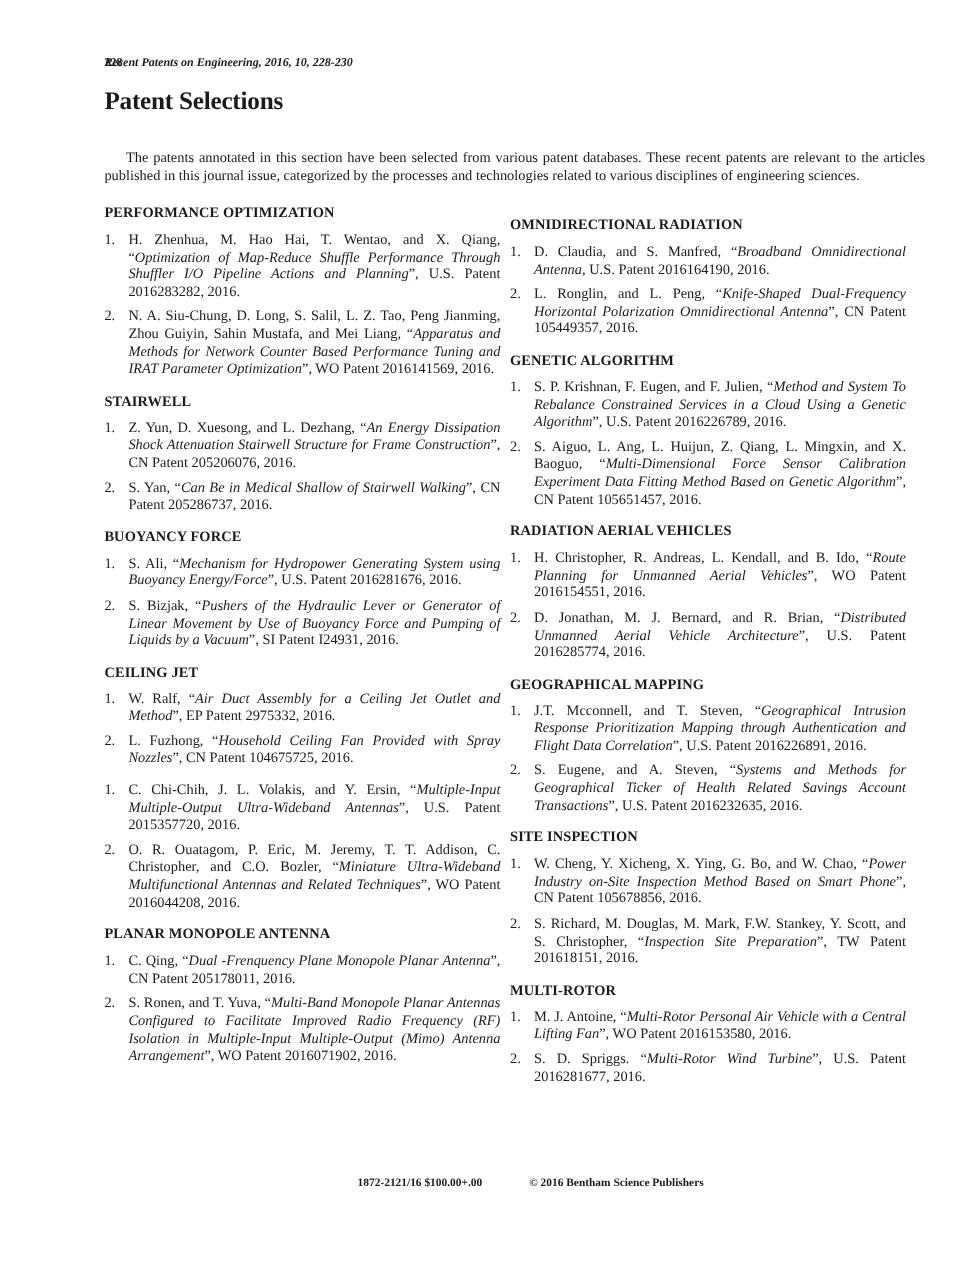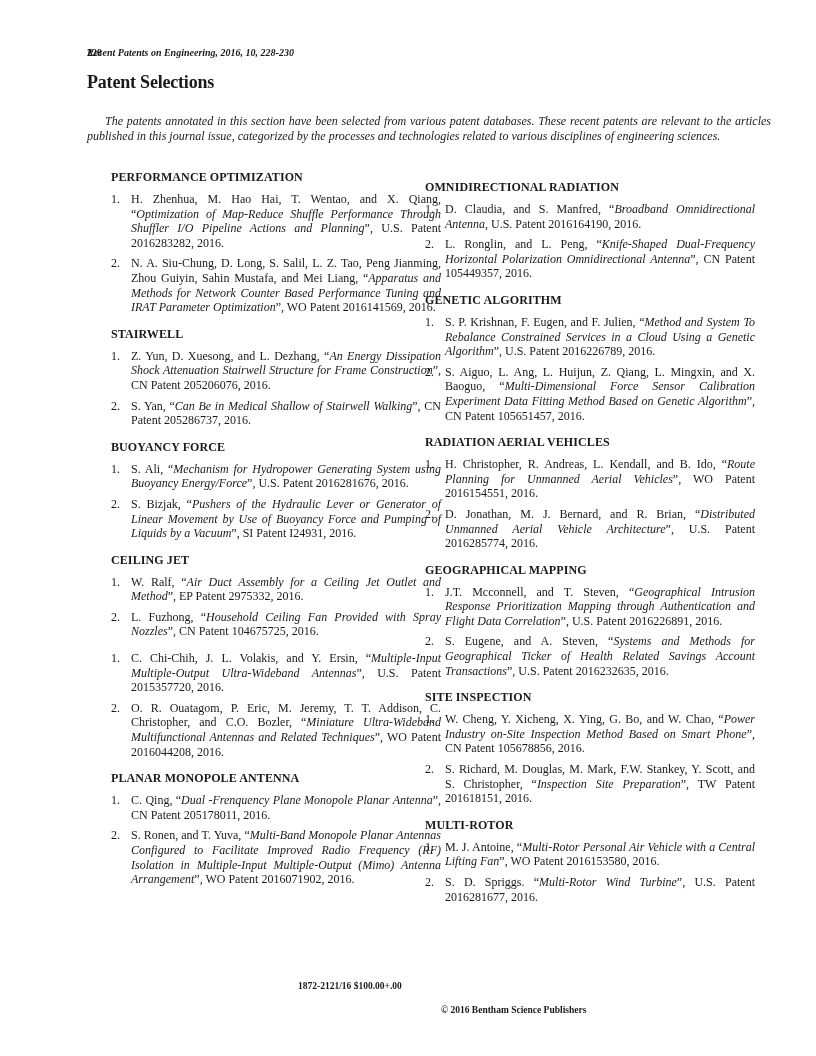--- a/index.html
+++ b/index.html
@@ -10,47 +10,46 @@
     }
     .page { position: absolute; left: 87px; top: 0; width: 684px; }
     .running-head {
       position: absolute; top: 47px; left: 0; width: 684px; height: 14px;
       font-size: 10px; font-weight: bold;
     }
     .running-head .pgno { position: absolute; left: 0; top: 0; }
     .running-head .journal { position: absolute; left: 0; width: 684px; text-align: left; top: 0; font-style: italic; }
     .title {
       position: absolute; top: 72px; left: 0;
-      font-size: 18px; font-weight: bold; letter-spacing: -0.2px;
+      font-size: 21px; font-weight: bold; letter-spacing: -0.2px;
     }
     .intro {
-      position: absolute; top: 114px; left: 0; width: 684px;
+      position: absolute; top: 124px; left: 0; width: 684px;
       font-size: 12px; line-height: 15.3px; text-align: justify;
       text-indent: 18px;
-      font-style: italic;
     }
     .col { position: absolute; width: 330px; }
-    .col.left { left: 0; top: 170px; margin-left: 24px; }
+    .col.left { left: 0; top: 170px; }
     .col.right { left: 338px; top: 180px; }
     .section { margin-bottom: 12px; }
     .section h2 {
       font-size: 12px; font-weight: bold; margin: 0 0 7px 0; letter-spacing: 0.1px;
     }
     .section ol { list-style: none; margin: 0; padding: 0; }
     .section li {
       position: relative; padding-left: 20px; font-size: 12px; line-height: 14.6px;
       text-align: justify; margin-bottom: 6px;
     }
     .section li .num { position: absolute; left: 0; top: 0; }
     .section li em { }
     .footer {
       position: absolute; top: 981px; left: 0; width: 684px; font-size: 9.5px; font-weight: bold;
     }
     .footer .issn { position: absolute; left: 211px; text-align: right; }
-    .footer .copy { position: absolute; left: 354px; margin-top: 24px; }
+    .footer .copy { position: absolute; left: 354px; }
   </style>
 </head>
 <body>
 
 <div class="page">
   <div class="running-head">
     <span class="pgno">228</span>
     <span class="journal">Recent Patents on Engineering, 2016, 10, 228-230</span>
   </div>
 

